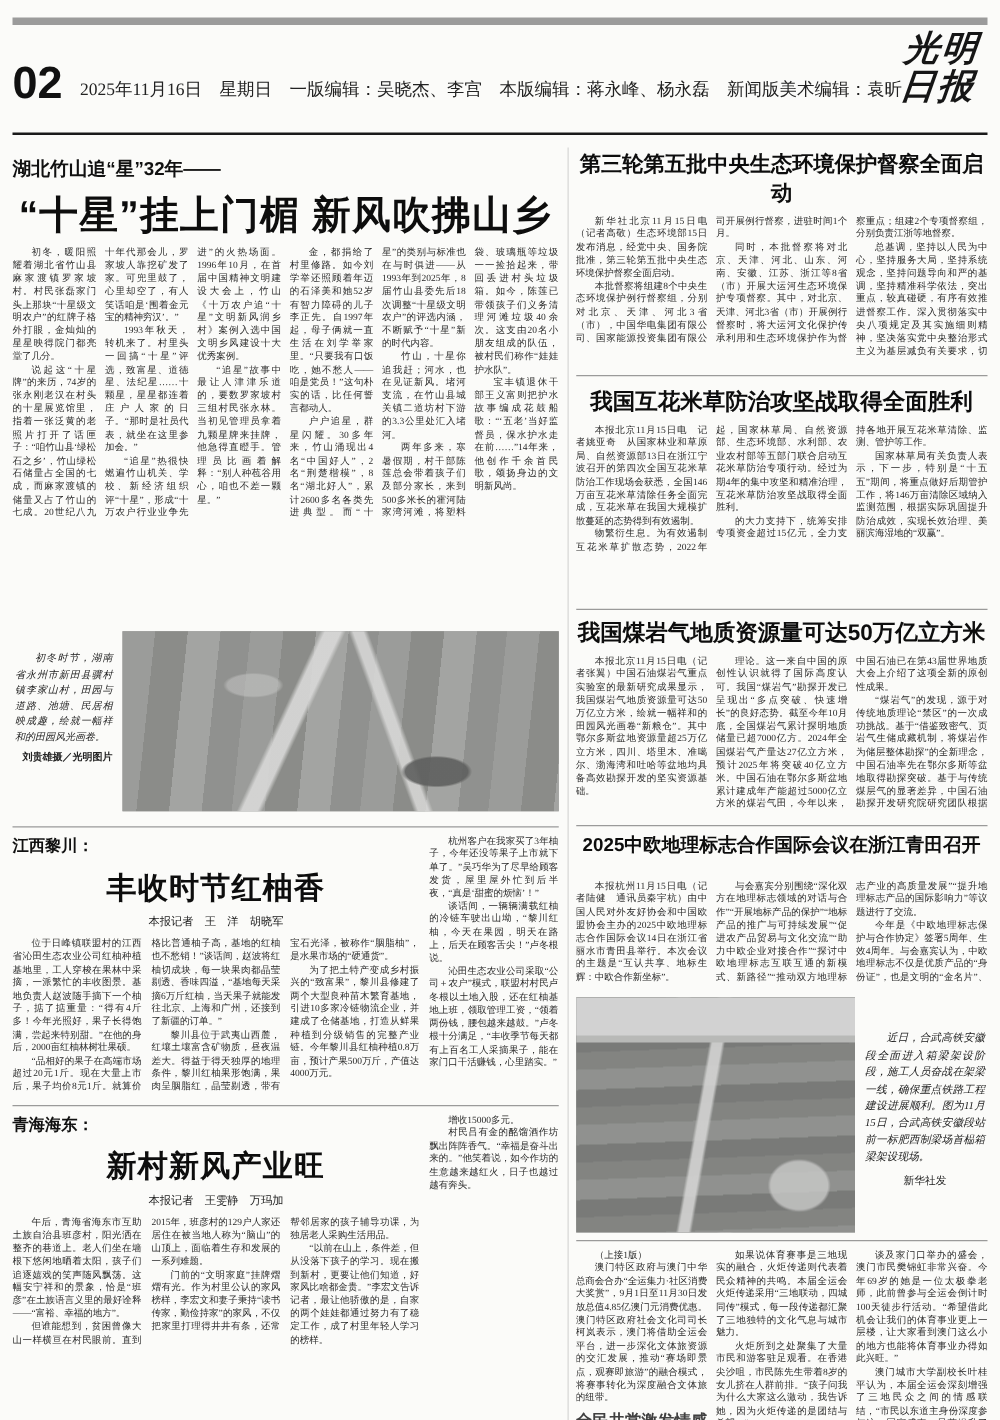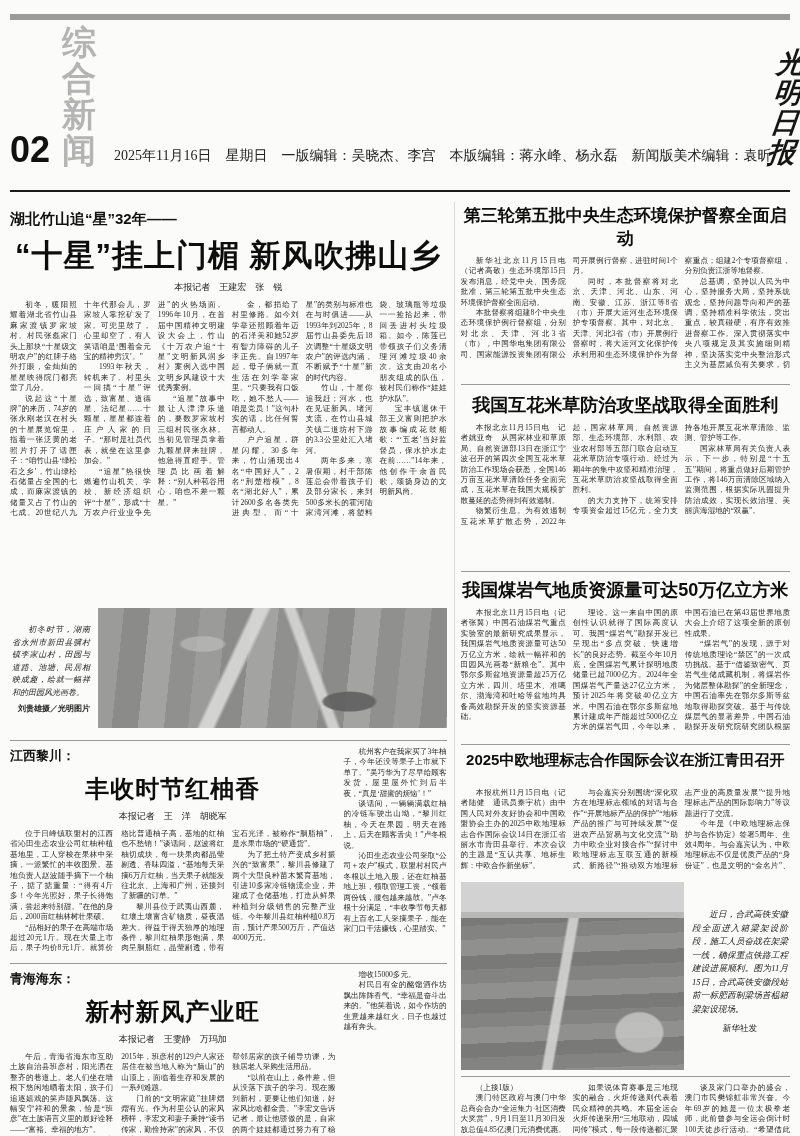--- a/index.html
+++ b/index.html
@@ -20,21 +20,21 @@
   
   .kicker-main{font-family:"Liberation Sans","DejaVu Sans",sans-serif;font-size:15px;font-weight:bold;color:#111;}
   .headline-main{font-family:"Liberation Sans","DejaVu Sans",sans-serif;font-size:31px;font-weight:bold;text-align:center;color:#0d0d0d;margin:6px 0 4px 0;letter-spacing:1px;}
   .byline{font-size:9px;text-align:center;color:#222;margin-bottom:6px;}
   .cols{column-gap:7px;}
   .cols p{margin:0;text-indent:2em;text-align:justify;font-size:7.6px;line-height:10.4px;color:#2a2a2a;}
   .cols p.subhead{font-family:"Liberation Sans","DejaVu Sans",sans-serif;font-size:13px;line-height:16px;font-weight:bold;text-indent:0;margin:5px 0;color:#404040;}
   .cols-6{column-count:6;height:300px;overflow:hidden;margin-top:4px;}
   .cols-3{column-count:3;overflow:hidden;}
   
-  .photo1-block{display:flex;margin-top:8px;height:120px;}
+  .photo1-block{display:flex;margin-top:8px;height:144px;}
   .photo1-caption{width:78px;padding:16px 8px 0 2px;font-size:8px;line-height:12.5px;color:#222;font-style:italic;}
   .photo1-caption .cap{text-align:justify;text-indent:2em;}
   .photo1-caption .credit{text-align:right;font-weight:bold;margin-top:4px;font-style:normal;}
   .photo1{flex:1;background:
      radial-gradient(ellipse at 72% 78%, rgba(90,95,88,.9) 0 7%, transparent 8%),
      radial-gradient(ellipse at 30% 30%, rgba(200,202,196,.55) 0 6%, transparent 7%),
      linear-gradient(115deg, transparent 38%, rgba(222,222,216,.9) 39%, rgba(222,222,216,.9) 42%, transparent 43%),
      linear-gradient(70deg, transparent 58%, rgba(228,228,222,.8) 59%, rgba(228,228,222,.8) 61%, transparent 62%),
      repeating-linear-gradient(96deg, #99a08f 0 26px, #879077 26px 52px, #a3a896 52px 78px, #8d9484 78px 102px),
      #939a8a;
@@ -65,33 +65,31 @@
 </style>
 </head>
 <body>
 
 <div class="page">
 
   <div class="topbar"></div>
 
   <div class="header">
     <div class="pagenum">02</div>
-    <div class="section">综合新闻</div>
     <div class="dateline">2025年11月16日　星期日　一版编辑：吴晓杰、李宫　本版编辑：蒋永峰、杨永磊　新闻版美术编辑：袁昕</div>
     <div class="masthead">光明日报</div>
   </div>
 
   <div class="content">
 
     <div class="leftcol">
 
       <div style="margin-top:8px;">
         <div class="kicker-main">湖北竹山追“星”32年——</div>
         <div class="headline-main">“十星”挂上门楣 新风吹拂山乡</div>
-        <div class="byline">本报记者　王建宏　张　锐</div>
         <div class="cols cols-6">
             <p>初冬，暖阳照耀着湖北省竹山县麻家渡镇罗家坡村。村民张磊家门头上那块“十星级文明农户”的红牌子格外打眼，金灿灿的星星映得院门都亮堂了几分。</p>
             <p>说起这“十星牌”的来历，74岁的张永刚老汉在村头的十星展览馆里，指着一张泛黄的老照片打开了话匣子：“咱竹山县‘绿松石之乡’，竹山绿松石储量占全国的七成，而麻家渡镇的储量又占了竹山的七成。20世纪八九十年代那会儿，罗家坡人靠挖矿发了家。可兜里鼓了，心里却空了，有人笑话咱是‘围着金元宝的精神穷汉’。”</p>
             <p>1993年秋天，转机来了。村里头一回搞“十星”评选，致富星、道德星、法纪星……十颗星，星星都连着庄户人家的日子。“那时是社员代表，就坐在这里参加会。”</p>
             <p>“追星”热很快燃遍竹山机关、学校、新经济组织评“十星”，形成“十万农户行业业争先进”的火热场面。1996年10月，在首届中国精神文明建设大会上，竹山《十万农户追“十星”文明新风润乡村》案例入选中国文明乡风建设十大优秀案例。</p>
             <p>“追星”故事中最让人津津乐道的，要数罗家坡村三组村民张永林。当初见管理员拿着九颗星牌来挂牌，他急得直瞪手。管理员比画着解释：“别人种苞谷用心，咱也不差一颗星。”</p>
             <p>金，都捐给了村里修路。如今刘学举还照顾着年迈的石泽美和她52岁有智力障碍的儿子李正先。自1997年起，母子俩就一直生活在刘学举家里。“只要我有口饭吃，她不愁人——咱是党员！”这句朴实的话，比任何誓言都动人。</p>
             <p>户户追星，群星闪耀。30多年来，竹山涌现出4名“中国好人”，2名“荆楚楷模”，8名“湖北好人”，累计2600多名各类先进典型。而“十星”的类别与标准也在与时俱进——从1993年到2025年，8届竹山县委先后18次调整“十星级文明农户”的评选内涵，不断赋予“十星”新的时代内容。</p>
             <p>竹山，十星你追我赶；河水，也在见证新风。堵河支流，在竹山县城关镇二道坊村下游的3.3公里处汇入堵河。</p>
             <p>两年多来，寒暑假期，村干部陈莲总会带着孩子们及部分家长，来到500多米长的霍河陆家湾河滩，将塑料袋、玻璃瓶等垃圾一一捡拾起来，带回丢进村头垃圾箱。如今，陈莲已带领孩子们义务清理河滩垃圾40余次。这支由20名小朋友组成的队伍，被村民们称作“娃娃护水队”。</p>

